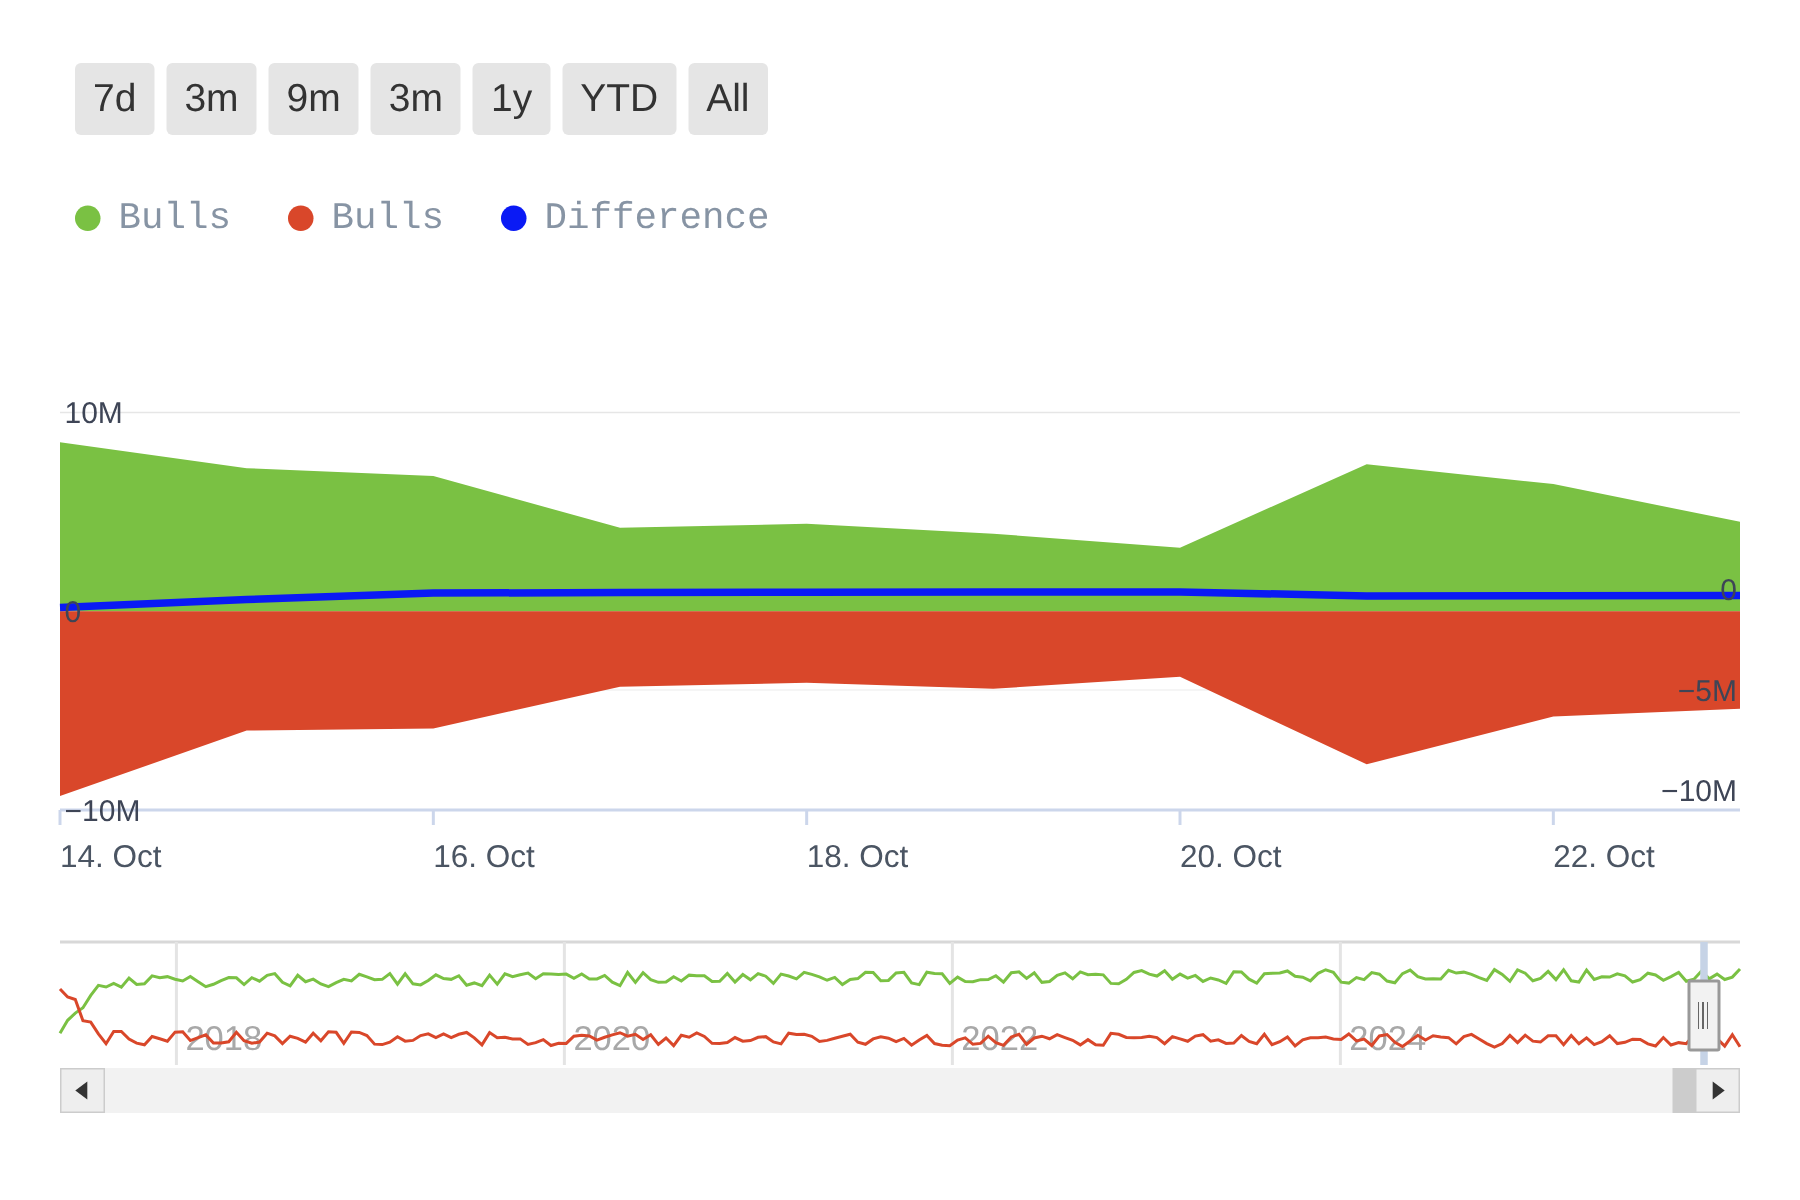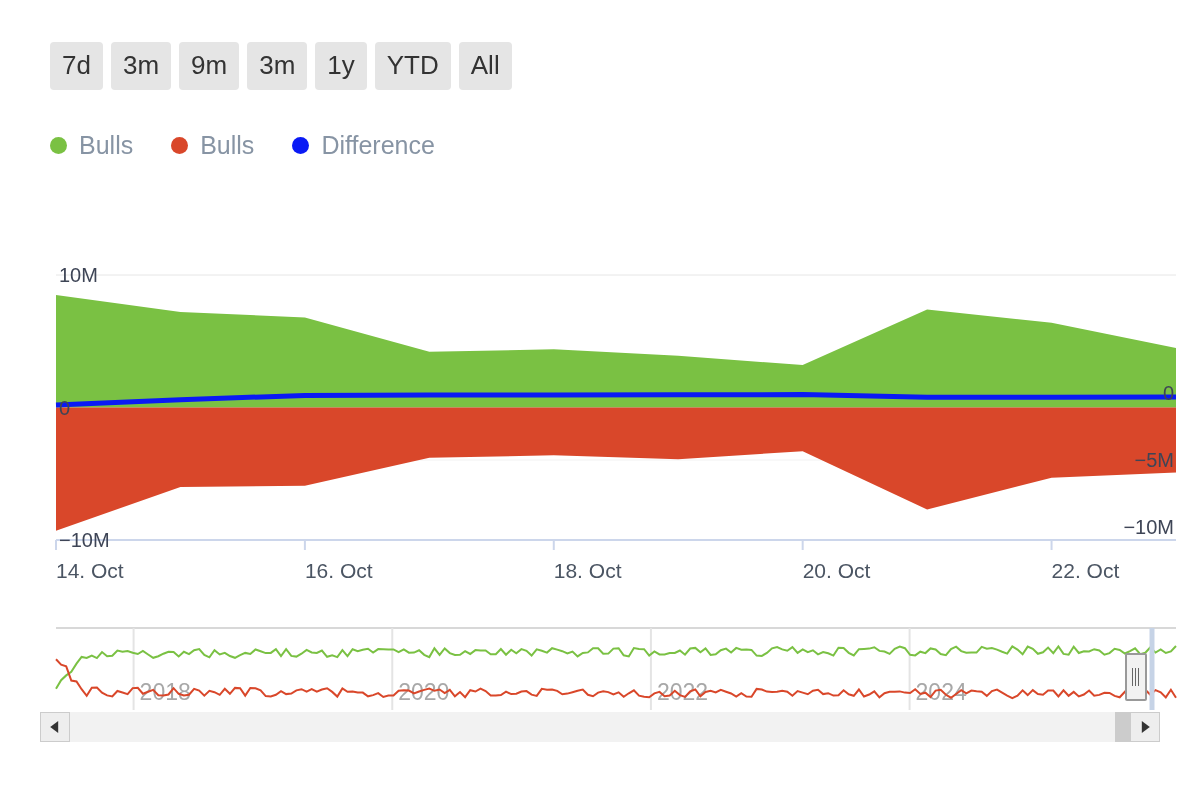--- a/index.html
+++ b/index.html
@@ -44,20 +44,21 @@
   }
 
   
   .legend {
     position: absolute;
     left: 50px;
     top: 133px;
     display: flex;
     align-items: center;
     gap: 38px;
+    font-family: Liberation Mono, monospace;
   }
   .legend-item {
     display: flex;
     align-items: center;
     gap: 12px;
     cursor: pointer;
   }
   .legend-dot {
     width: 17px;
     height: 17px;
@@ -72,21 +73,20 @@
   }
 
   
   .plot-wrap {
     position: absolute;
     left: 0;
     top: 0;
     width: 1072px;
     height: 800px;
     pointer-events: none;
-    padding-left: 16px;
   }
   .plot-wrap svg { display: block; }
 
   .axis-label {
     font-family: "Liberation Sans", sans-serif;
     font-size: 20px;
     fill: #3e4556;
   }
   .axis-label-right { text-anchor: end; }
   .xaxis-label {

